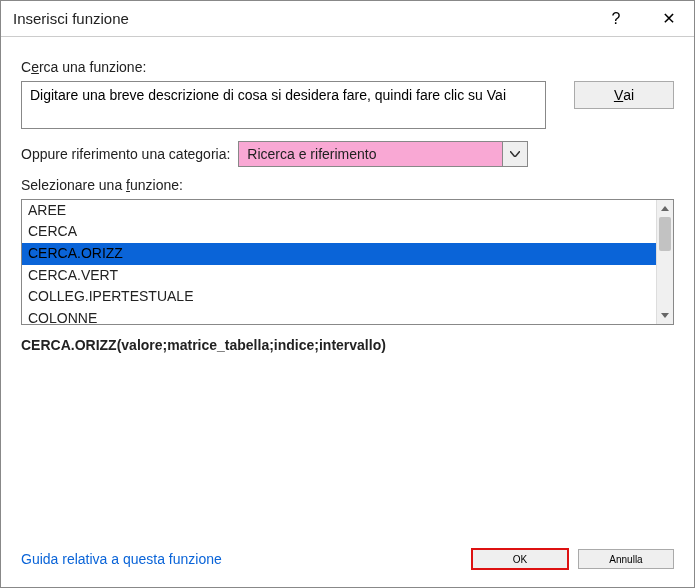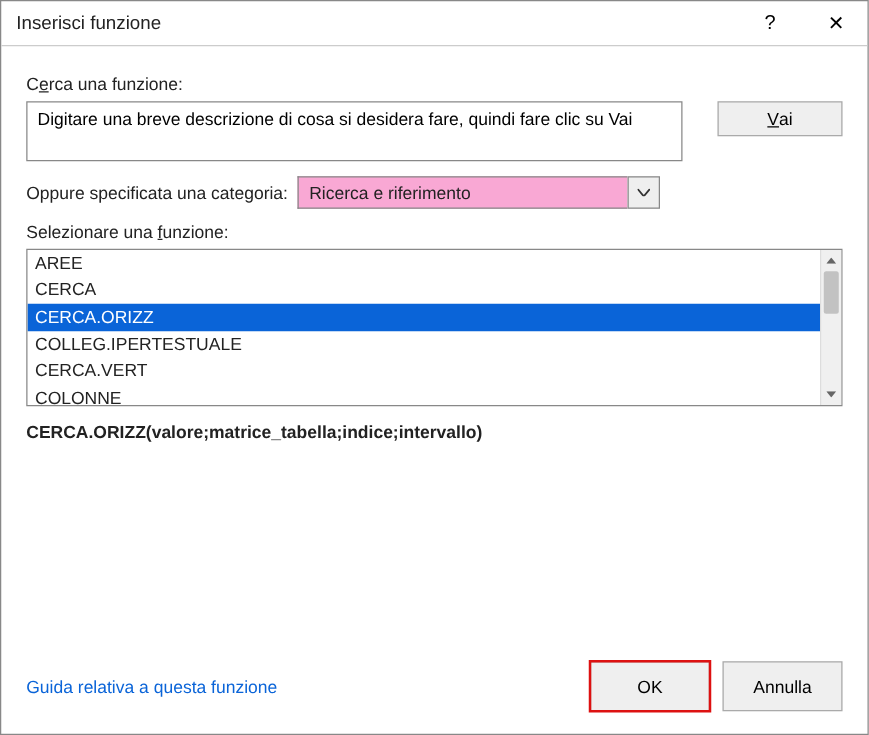--- a/index.html
+++ b/index.html
@@ -113,21 +113,21 @@
   .listbox {
     flex: 1;
     overflow-y: hidden;
   }
   .list-item {
     padding: 1px 6px;
     line-height: 1.4;
   }
   .list-item.selected {
     background: #0a64d8;
-    color: #ffffff;
+    color: #000000;
   }
   .scroll-col {
     width: 17px;
     background: #f0f0f0;
     display: flex;
     flex-direction: column;
     border-left: 1px solid #ddd;
   }
   .scroll-arrow {
     height: 17px;
@@ -154,29 +154,29 @@
     display: flex;
     align-items: center;
     padding: 14px 20px 18px 20px;
     gap: 10px;
   }
   .help-link {
     color: #0a64d8;
     flex: 1;
   }
   .btn {
-    height: 40px;
+    height: 20px;
     min-width: 96px;
     border: 1px solid #aaa;
     background: #efefef;
     display: flex;
     align-items: center;
     justify-content: center;
     font-family: inherit;
-    font-size: 14px;
+    font-size: 10px;
   }
   .btn.ok { outline: 2px solid #d11; outline-offset: -1px; }
 </style>
 </head>
 <body>
 
 <div class="titlebar">
   <span class="title">Inserisci funzione</span>
   <span class="win-btn help-icon">?</span>
   <span class="win-btn">✕</span>
@@ -190,42 +190,42 @@
 
   <div class="search-row">
     <textarea class="search-box" rows="2" style="">Digitare una breve descrizione di cosa si desidera fare, quindi fare clic su Vai</textarea>
     <button class="go-btn">
       <span class="underline">V</span>
         <span>ai</span>
     </button>
   </div>
 
   <div class="cat-row">
-    <span class="cat-label">Oppure specificata una categoria:</span>
+    <span class="cat-label">Oppure riferimento una categoria:</span>
     <div class="select-wrap">
       <div class="select-input">Ricerca e riferimento</div>
       <div class="select-btn">
         <svg viewBox="0 0 10 6">
             <path d="M0 0 L5 6 L10 0" fill="none" stroke="#333" stroke-width="1.5"></path>
           </svg>
       </div>
     </div>
   </div>
 
   <div class="label" style="">
     <span>Selezionare una </span><span class="underline">f</span><span>unzione:</span>
   </div>
 
   <div class="listbox-wrap">
     <div class="listbox" id="listbox">
         <div class="list-item">AREE</div>
         <div class="list-item">CERCA</div>
         <div class="list-item selected">CERCA.ORIZZ</div>
+        <div class="list-item">CERCA.VERT</div>
         <div class="list-item">COLLEG.IPERTESTUALE</div>
-        <div class="list-item">CERCA.VERT</div>
         <div class="list-item">COLONNE</div>
         <div class="list-item">CONFRONTA</div>
       </div>
     <div class="scroll-col">
       <div class="scroll-arrow">
         <svg viewBox="0 0 8 5">
             <path d="M0 5 L4 0 L8 5 Z" fill="#666"></path>
           </svg>
       </div>
       <div class="scroll-track">

